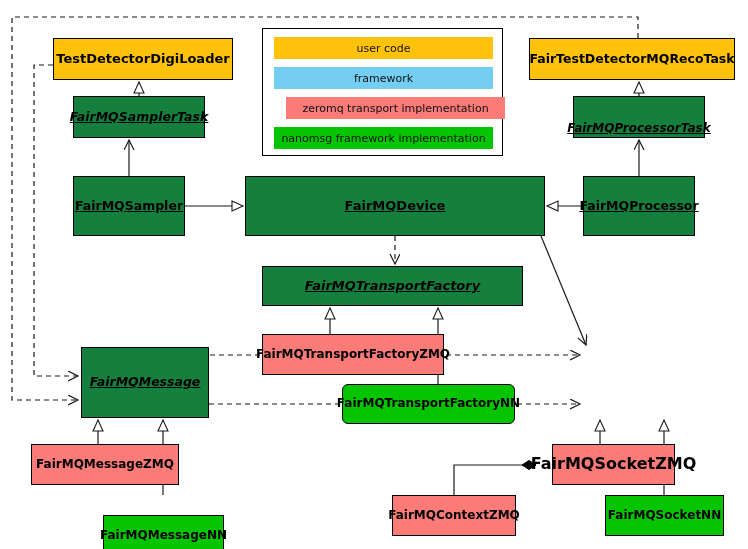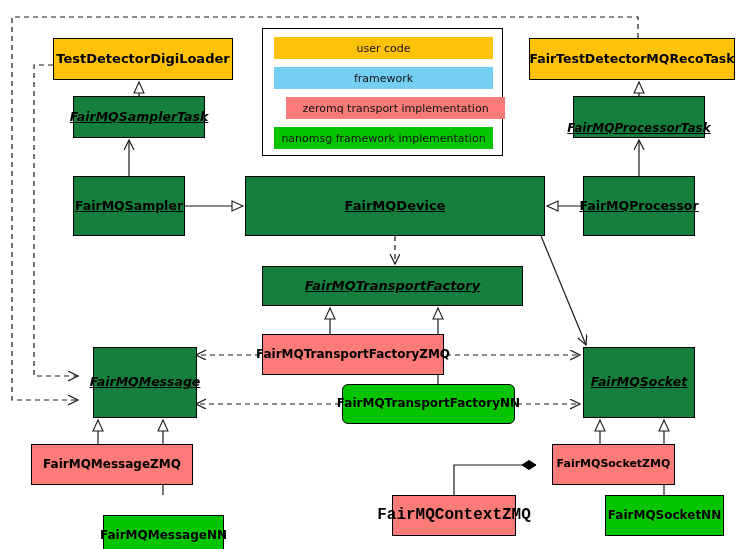--- a/index.html
+++ b/index.html
@@ -120,42 +120,39 @@
   </div>
 
   <div class="node t-zmq" style="left:262px;top:334px;width:182px;height:41px;">
     <span class="bold" style="font-size:12px;">FairMQTransportFactoryZMQ</span>
   </div>
 
   <div class="node t-nn" style="left:342px;top:384px;width:173px;height:40px;border-radius:6px;">
     <span class="bold" style="font-size:12px;">FairMQTransportFactoryNN</span>
   </div>
 
-  <div class="node t-fw" style="left:81px;top:347px;width:104px;height:71px;margin-left:12px;">
+  <div class="node t-fw" style="left:81px;top:347px;width:128px;height:71px;">
     <span class="bolditalic" style="font-size:12.5px;">FairMQMessage</span>
   </div>
 
-  <div class="node t-fw" style="left:583px;top:347px;width:112px;height:71px;">
-    <span class="bolditalic" style="font-size:12.5px;">FairMQSocket</span>
-  </div>
 
-  <div class="node t-zmq" style="left:31px;top:444px;width:162px;height:41px;">
+  <div class="node t-zmq" style="left:31px;top:444px;width:148px;height:41px;">
     <span class="bold" style="font-size:12px;">FairMQMessageZMQ</span>
   </div>
 
   <div class="node t-nn" style="left:103px;top:495px;width:121px;height:41px;margin-top:20px;">
     <span class="bold" style="font-size:12px;">FairMQMessageNN</span>
   </div>
 
   <div class="node t-zmq" style="left:552px;top:444px;width:123px;height:41px;">
-    <span class="bold" style="font-size:11px;text-align:right;">FairMQSocketZMQ</span>
+    <span class="bold" style="font-size:16px;text-align:right;">FairMQSocketZMQ</span>
   </div>
 
   <div class="node t-zmq" style="left:392px;top:495px;width:124px;height:41px;">
-    <span class="bold" style="font-size:16px;font-family:Liberation Mono, monospace;">FairMQContextZMQ</span>
+    <span class="bold" style="font-size:12px;">FairMQContextZMQ</span>
   </div>
 
   <div class="node t-nn" style="left:605px;top:495px;width:119px;height:41px;">
     <span class="bold" style="font-size:12px;">FairMQSocketNN</span>
   </div>
 
   <div class="legend-box" style="left:262px;top:28px;width:241px;height:128px;">
     <div class="legend-row" style="left:11px;top:8px;width:219px;height:22px;background:#FFC20A;">
       <span>user code</span>
     </div>

